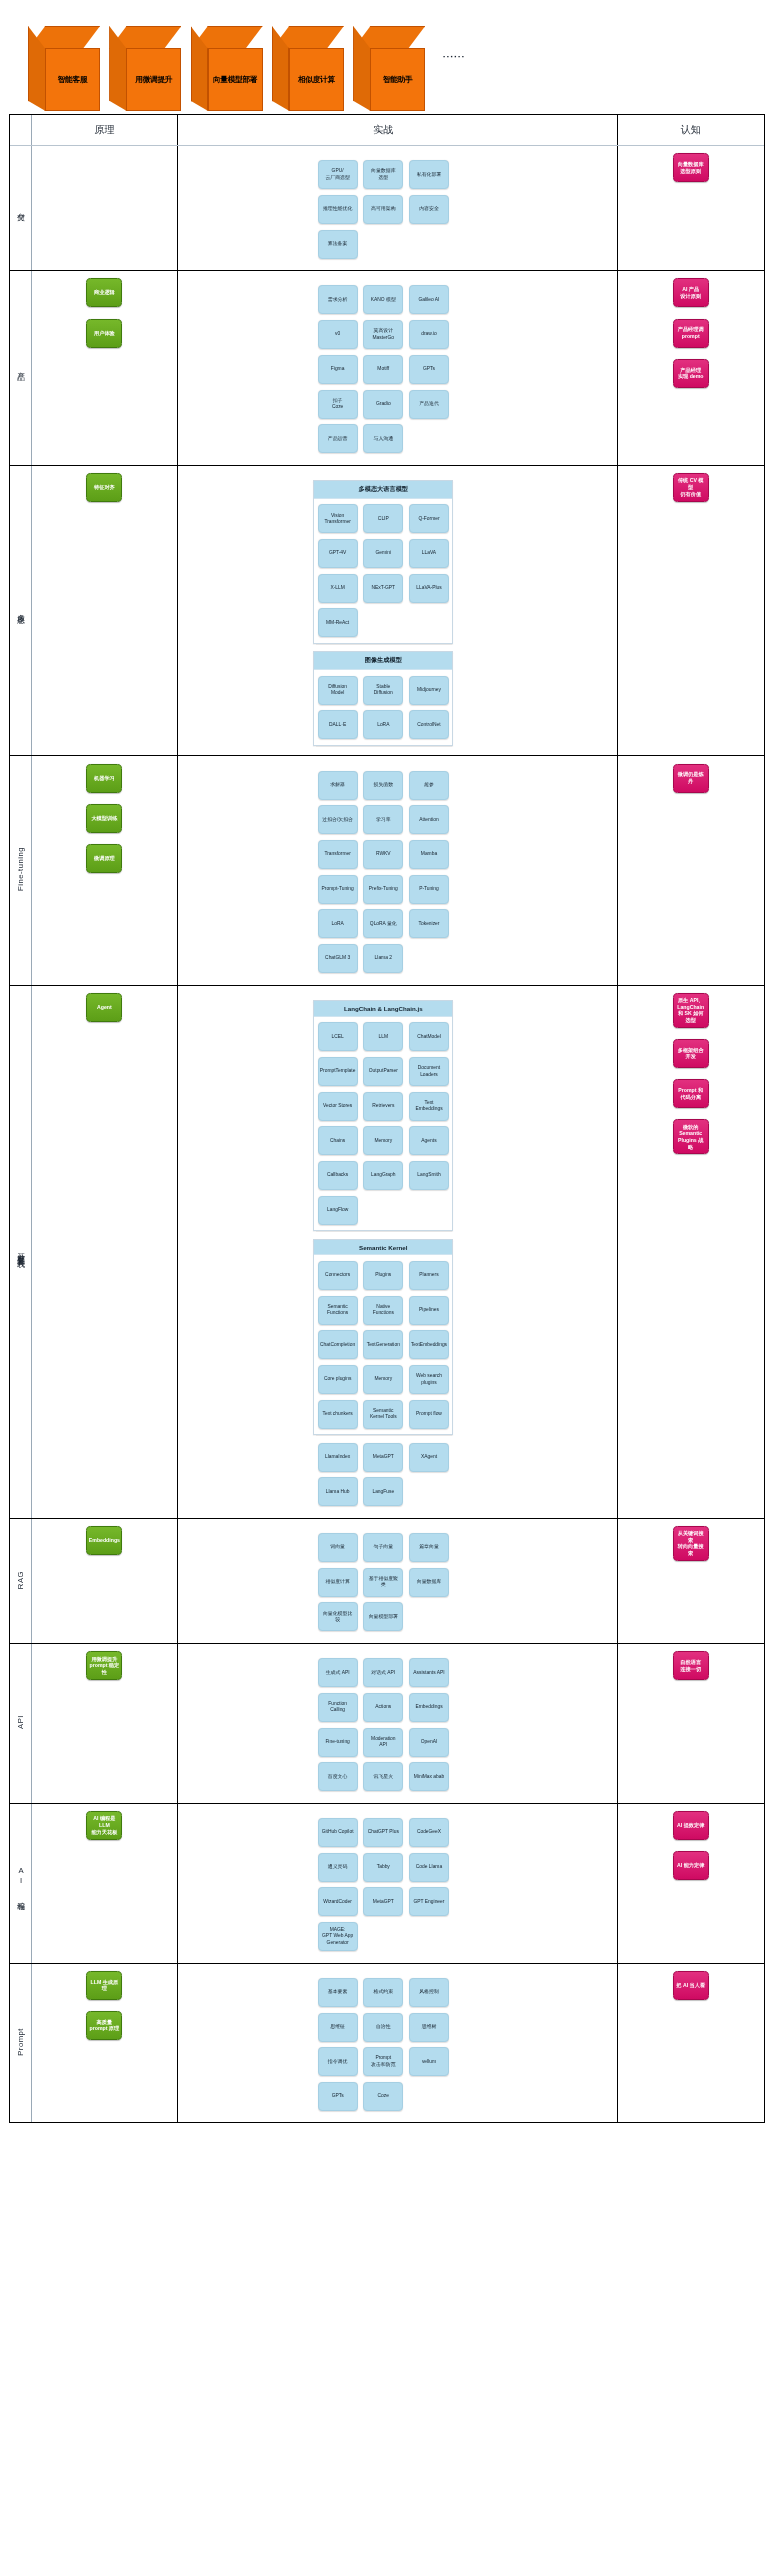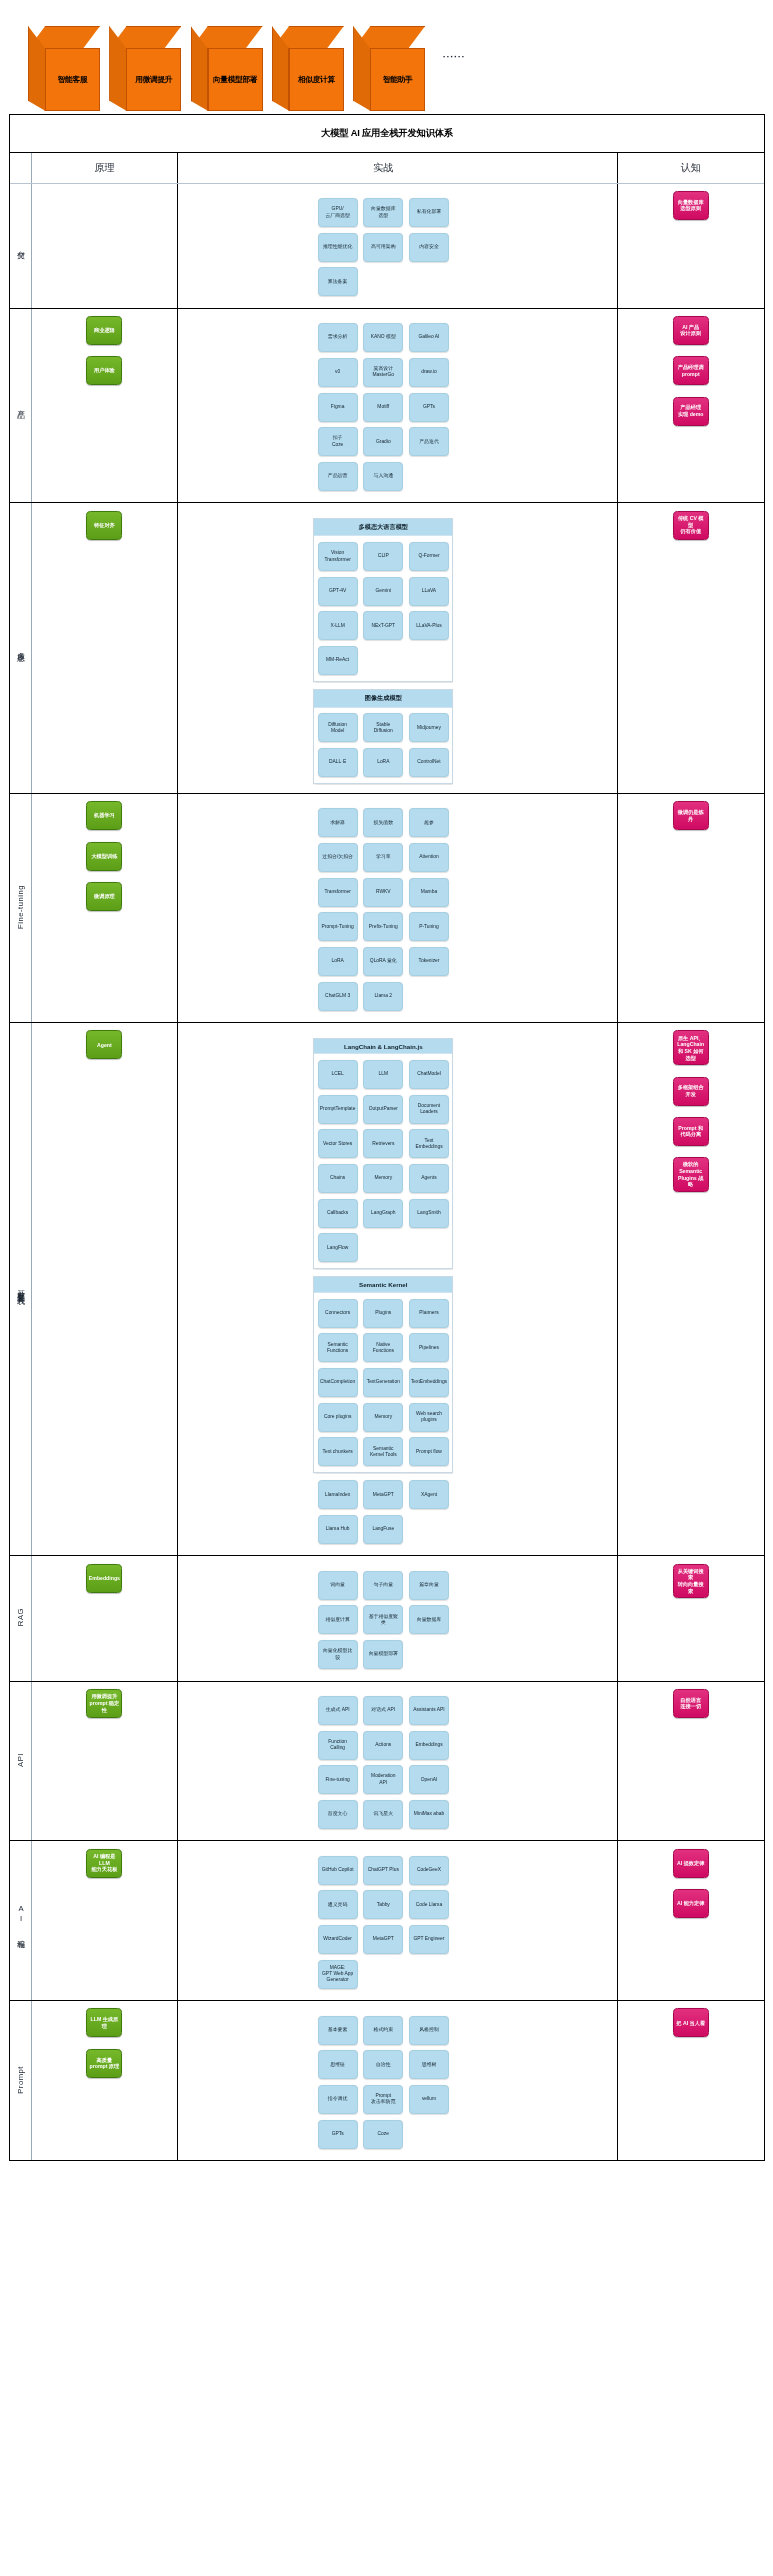--- a/index.html
+++ b/index.html
@@ -237,21 +237,20 @@
     </div>
     <div class="cube">
       <div class="top"></div>
       <div class="side"></div>
       <div class="face">智能助手</div>
     </div>
     <div class="cubes-ellipsis">······</div>
   </div>
 
   <div class="matrix">
-    <div class="matrix-title">大模型 AI 应用全栈开发知识体系</div>
 
     <div class="hdr">
       <div class="cell c-rail"></div>
       <div class="cell c-prin">原理</div>
       <div class="cell c-prac">实战</div>
       <div class="cell c-cog">认知</div>
     </div>
 
     <div id="rows-host">
         <div class="row">

